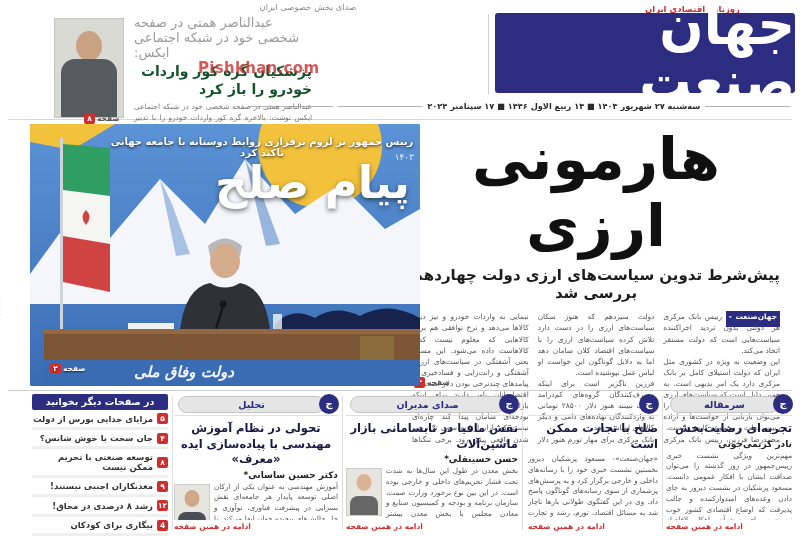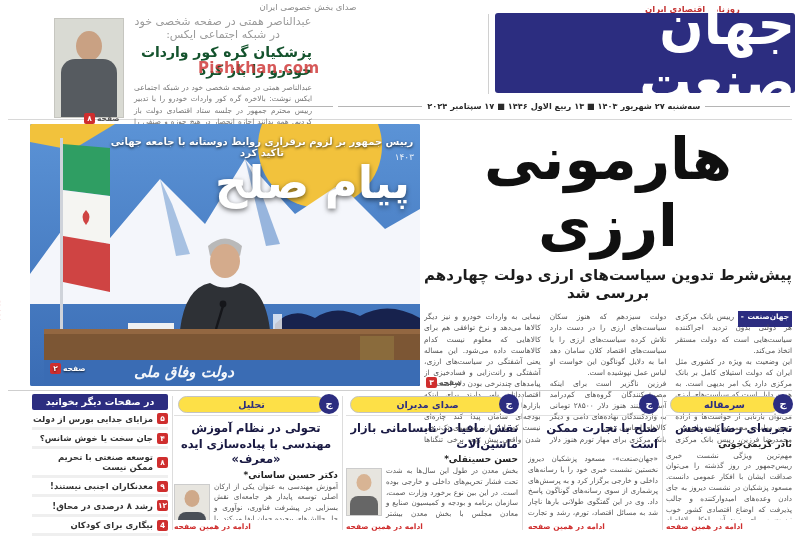--- a/index.html
+++ b/index.html
@@ -21,38 +21,38 @@
 
   
   .brief{position:absolute;top:15px;left:22px;width:290px;height:103px;}
   .brief-photo{position:absolute;left:32px;top:3px;width:68px;height:98px;background:#d9dad3;
                border:1px solid #c6c6c0;overflow:hidden;}
   .brief-photo::before{content:"";position:absolute;top:12px;left:21px;width:26px;height:30px;
                border-radius:50%;background:#c9a183;}
   .brief-photo::after{content:"";position:absolute;top:40px;left:6px;right:6px;bottom:-2px;
                border-radius:14px 14px 0 0;background:#565b60;}
   .brief-text{position:absolute;right:0;top:0;width:178px;}
-  .brief-kicker{font-size:11px;color:#9a9a9a;text-align:center;margin-bottom:2px;}
+  .brief-kicker{font-size:13px;color:#9a9a9a;text-align:left;margin-bottom:2px;}
   .brief-title{font-size:14px;line-height:1.3;font-weight:bold;color:#14532d;text-align:right;margin-bottom:3px;}
   .brief-body{font-size:7.4px;line-height:1.5;color:#777;text-align:justify;}
   .brief-badge{position:absolute;left:62px;bottom:-6px;}
   .watermark{position:absolute;left:176px;top:44px;color:#d03c3c;font-size:15px;font-weight:bold;
              opacity:.85;direction:ltr;letter-spacing:.3px;}
   .side-mark{position:absolute;left:1px;top:300px;transform:rotate(90deg);transform-origin:left top;
              color:#cc4444;font-size:7px;opacity:.75;direction:ltr;}
 
   
   .pbadge{display:inline-flex;align-items:center;gap:2px;direction:rtl;font-size:7.5px;
           color:#555;font-weight:bold;}
   .pbadge .sq{display:inline-block;width:11px;height:11px;background:#cf2e2e;color:#fff;
           font-size:7.5px;line-height:11px;text-align:center;border-radius:2px;font-weight:bold;}
   .pbadge.onphoto{color:#fff;text-shadow:0 1px 2px rgba(0,0,0,.7);}
 
   
-  .lead{position:absolute;top:124px;right:8px;width:368px;height:264px;}
+  .lead{position:absolute;top:124px;right:20px;width:368px;height:264px;}
   .headline{font-size:58px;font-weight:bold;color:#101010;text-align:center;line-height:1.15;margin-top:2px;}
   .subtitle{font-size:15px;font-weight:bold;color:#1c1c1c;text-align:center;margin-top:7px;}
   .cols{margin-top:9px;height:140px;column-count:3;column-gap:9px;font-size:7.4px;line-height:1.5;
         color:#555;text-align:justify;white-space:pre-line;overflow:hidden;}
   .leadin{background:#2c2d80;color:#fff;padding:6px 3px;font-weight:bold;white-space:nowrap;}
   .lead-badge{position:absolute;bottom:0;left:2px;}
 
   
   .photo{position:absolute;top:124px;left:30px;width:390px;height:262px;overflow:hidden;
          border-radius:2px;background:#4b87cf;}
@@ -69,21 +69,21 @@
   
   .bottom-rule{position:absolute;top:390px;left:8px;right:8px;height:1px;background:#cfcfcf;}
   .vdiv{position:absolute;top:396px;bottom:6px;width:1px;background:#ddd;}
   .box{position:absolute;top:394px;bottom:5px;display:flex;flex-direction:column;}
   #box-editorial{right:8px;width:126px;}
   #box-critique{right:142px;width:130px;}
   #box-managers{right:282px;width:172px;}
   #box-analysis{right:462px;width:164px;}
   .bhdr{position:relative;height:21px;margin-bottom:3px;flex:0 0 auto;border-bottom:1px solid #e0e0e0;}
   .pill{position:absolute;top:2px;right:13px;left:4px;height:15px;border:1px solid #c3c3c3;
-        border-radius:9px;background:#fde047;color:#2c2d80;font-size:9.5px;font-weight:bold;
+        border-radius:9px;background:#e5e5e5;color:#2c2d80;font-size:9.5px;font-weight:bold;
         text-align:center;line-height:15px;}
   .bcircle{position:absolute;top:0;right:-1px;width:20px;height:20px;border-radius:50%;
         background:#2c2d80;color:#fff;text-align:center;line-height:20px;font-size:10px;font-weight:bold;}
   .btitle{font-size:11.5px;font-weight:bold;color:#191942;text-align:right;line-height:1.35;margin:2px 0;}
   #box-analysis .btitle{text-align:center;}
   .bauthor{font-size:9px;font-weight:bold;color:#222;margin-bottom:2px;text-align:right;}
   .bbody{flex:1;font-size:7.2px;line-height:1.5;color:#555;text-align:justify;overflow:hidden;}
   .avatar{float:left;width:34px;height:46px;margin:2px 4px 2px 0;background:#e7e5df;
           border:1px solid #ccc;position:relative;}
   .avatar::before{content:"";position:absolute;top:5px;left:50%;transform:translateX(-50%);

